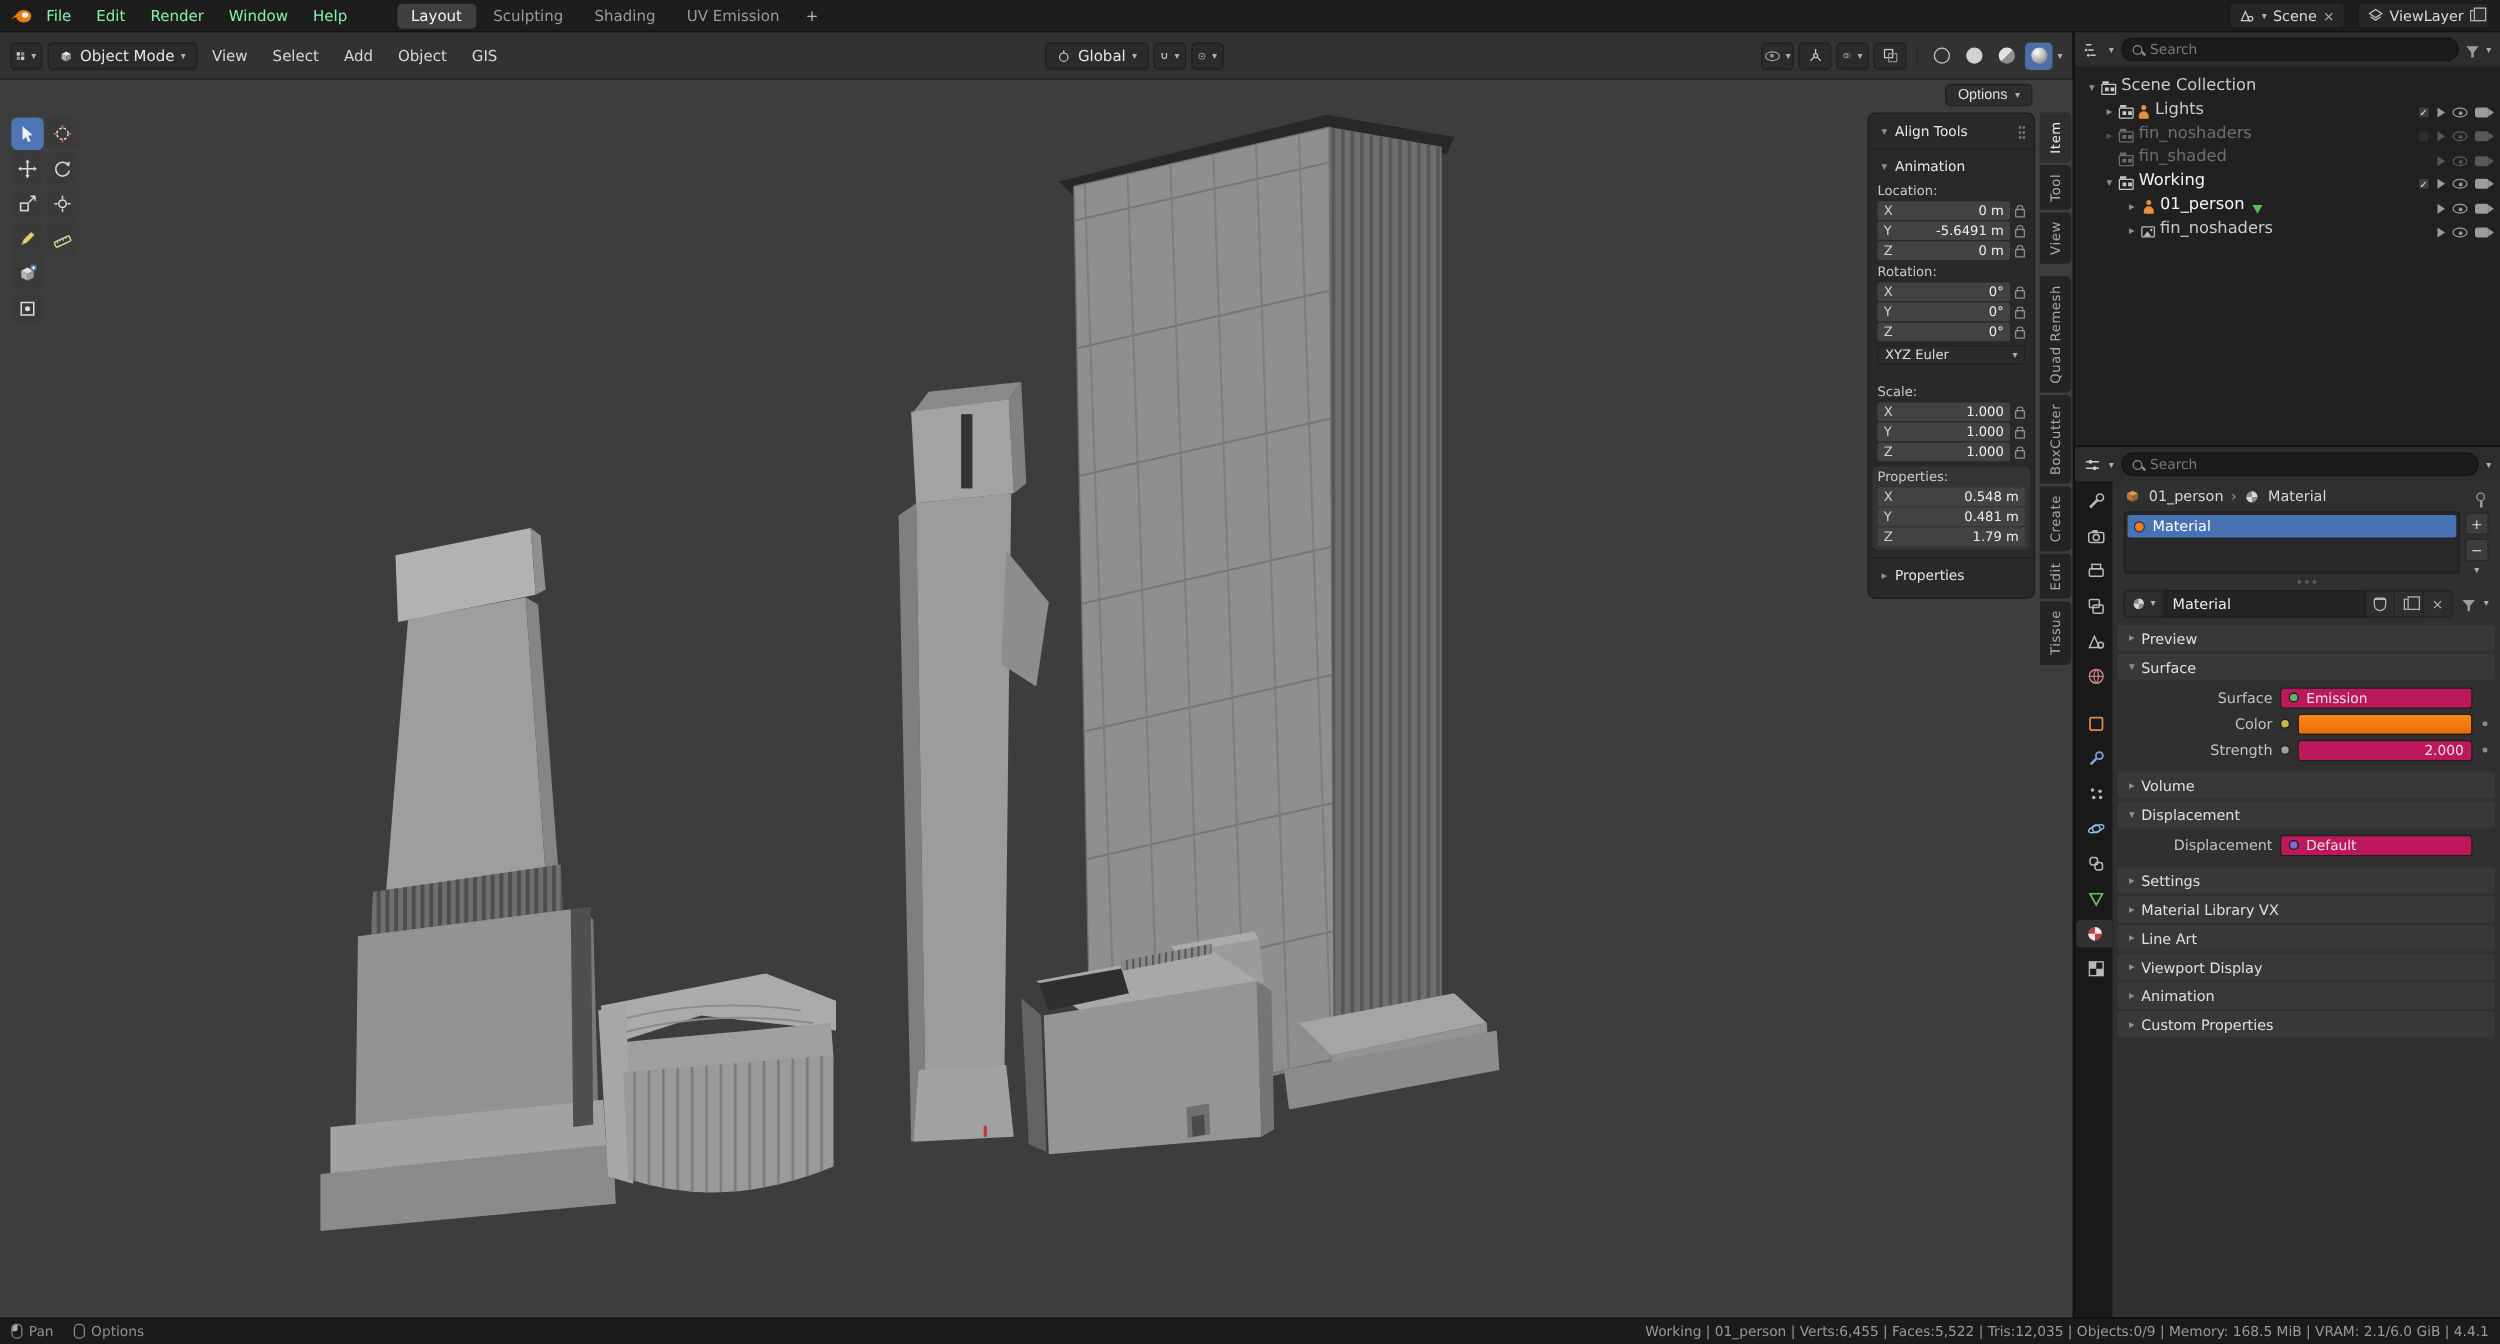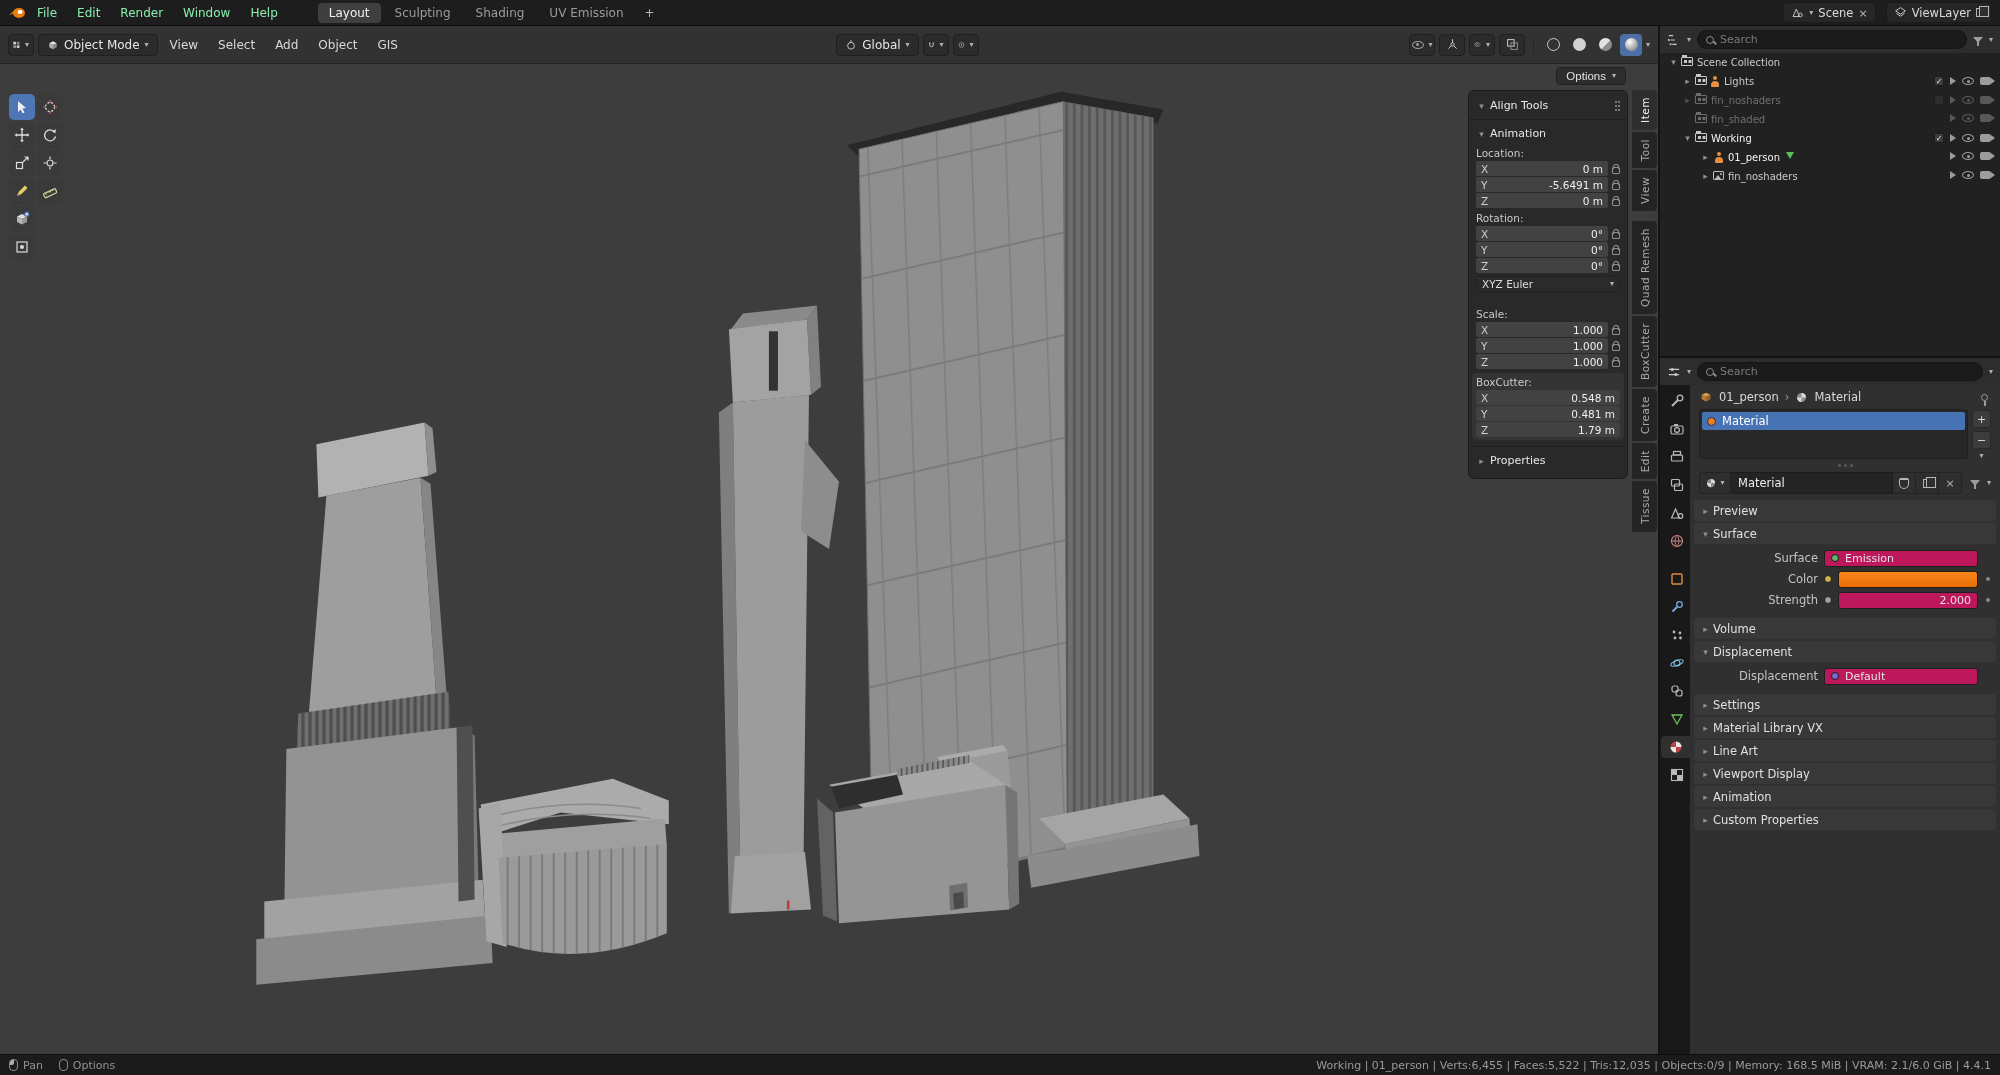--- a/index.html
+++ b/index.html
@@ -46,21 +46,21 @@
   #scene-svg{position:absolute;inset:0;width:100%;height:100%;display:block}
   #options-btn{position:absolute;top:3px;right:32px;display:flex;align-items:center;gap:6px;background:#2d2d2d;border:1px solid #222;border-radius:4px;color:#e0e0e0;font-size:11.5px;padding:2px 9px}
 
   
   #tool-shelf{position:absolute;left:9px;top:30px;display:grid;grid-template-columns:26px 26px;gap:2px}
   .tool{width:26px;height:26px;background:#3a3a3acc;border-radius:5px;display:flex;align-items:center;justify-content:center}
   .tool.active{background:#4f76b4}
   .tool.single{grid-column:1 / 2}
 
   
-  #npanel{position:absolute;top:26px;right:30px;width:160px;background:rgba(40,40,40,.97);border:1px solid #1c1c1c;border-radius:6px;padding:5px 7px 8px;font-size:10.5px;color:#cfcfcf}
+  #npanel{position:absolute;top:26px;right:30px;width:134px;background:rgba(40,40,40,.97);border:1px solid #1c1c1c;border-radius:6px;padding:5px 7px 8px;font-size:10.5px;color:#cfcfcf}
   .np-header{display:flex;align-items:center;gap:3px;height:19px;color:#e8e8e8;font-size:11px}
   .np-grip{width:5px;height:10px;border-left:2px dotted #787878;border-right:2px dotted #787878;margin-left:auto}
   .np-sep{height:1px;background:#1f1f1f;margin:4px -7px}
   .np-label{margin:4px 0 2px;color:#c9c9c9}
   .np-row{display:flex;align-items:center;gap:4px;margin-bottom:1px}
   .np-field{flex:1;height:15px;background:#424242;border-radius:2px;display:flex;align-items:center;padding:0 5px;color:#efefef}
   .np-field .ax{color:#cfcfcf}
   .np-field .val{margin-left:auto}
   .np-select{height:16px;background:#2b2b2b;border:1px solid #212121;border-radius:2px;display:flex;align-items:center;padding:0 5px;margin:3px 0 16px;color:#dedede}
   .np-select .chev{margin-left:auto}
@@ -82,21 +82,21 @@
   .ed-header{height:27px;flex:none;background:#2d2d2d;display:flex;align-items:center;gap:6px;padding:0 7px}
   .search{flex:1;height:19px;background:#1b1b1b;border:1px solid #151515;border-radius:10px;display:flex;align-items:center;gap:6px;padding:0 8px}
   .search input{flex:1;background:none;border:none;outline:none;color:#cfcfcf;font-size:11px;font-family:inherit;min-width:0}
   .search input::placeholder{color:#7a7a7a}
   .i-search{width:8px;height:8px;border:1.5px solid #8b8b8b;border-radius:50%;position:relative;flex:none}
   .i-search::after{content:"";position:absolute;width:4px;height:1.5px;background:#8b8b8b;transform:rotate(45deg);right:-3.5px;bottom:-1px}
   .i-funnel{width:0;height:0;border-left:5px solid transparent;border-right:5px solid transparent;border-top:6px solid #9c9c9c;position:relative;flex:none}
   .i-funnel::after{content:"";position:absolute;left:-1px;top:-3px;width:2px;height:6px;background:#9c9c9c}
 
   .ol-tree{padding:4px 0}
-  .ol-row{height:19px;display:flex;align-items:flex-start;font-size:10px;color:#c9c9c9;padding-right:7px}
+  .ol-row{height:19px;display:flex;align-items:flex-end;font-size:13px;color:#c9c9c9;padding-right:7px}
   .ol-row .lbl{margin-left:4px;white-space:nowrap}
   .ol-row.sel .lbl{color:#f4f4f4}
   .ol-controls{margin-left:auto;display:flex;align-items:center;gap:6px}
   .ol-row.dim .lbl,.ol-row.dim .i-coll,.ol-row.dim .tri{opacity:.45}
   .ol-controls.dim{opacity:.45}
   .d0{padding-left:8px}.d1{padding-left:22px}.d2{padding-left:40px}
   .i-coll{width:12px;height:9px;border:1px solid #c7c7c7;border-radius:1px;position:relative;flex:none;margin-left:2px}
   .i-coll::before{content:"";position:absolute;left:0;top:-3px;width:5px;height:2px;background:#c7c7c7}
   .i-coll::after{content:"";position:absolute;left:2px;top:2px;width:2.5px;height:2.5px;background:#c7c7c7;box-shadow:4.5px 0 0 #c7c7c7}
   .i-person{width:10px;height:11px;position:relative;flex:none;margin-left:3px}
@@ -535,21 +535,21 @@
               <span class="i-lock"></span>
             </div>
           <div class="np-row">
               <div class="np-field">
                 <span class="ax">Z</span>
                 <span class="val">1.000</span>
               </div>
               <span class="i-lock"></span>
             </div>
           <div class="np-sub">
-            <div class="np-label" style="margin-top:1px">BoxCutter:</div>
+            <div class="np-label" style="margin-top:1px">Properties:</div>
             <div class="np-row">
                 <div class="np-field">
                   <span class="ax">X</span>
                   <span class="val">0.548 m</span>
                 </div>
               </div>
             <div class="np-row">
                 <div class="np-field">
                   <span class="ax">Y</span>
                   <span class="val">0.481 m</span>

